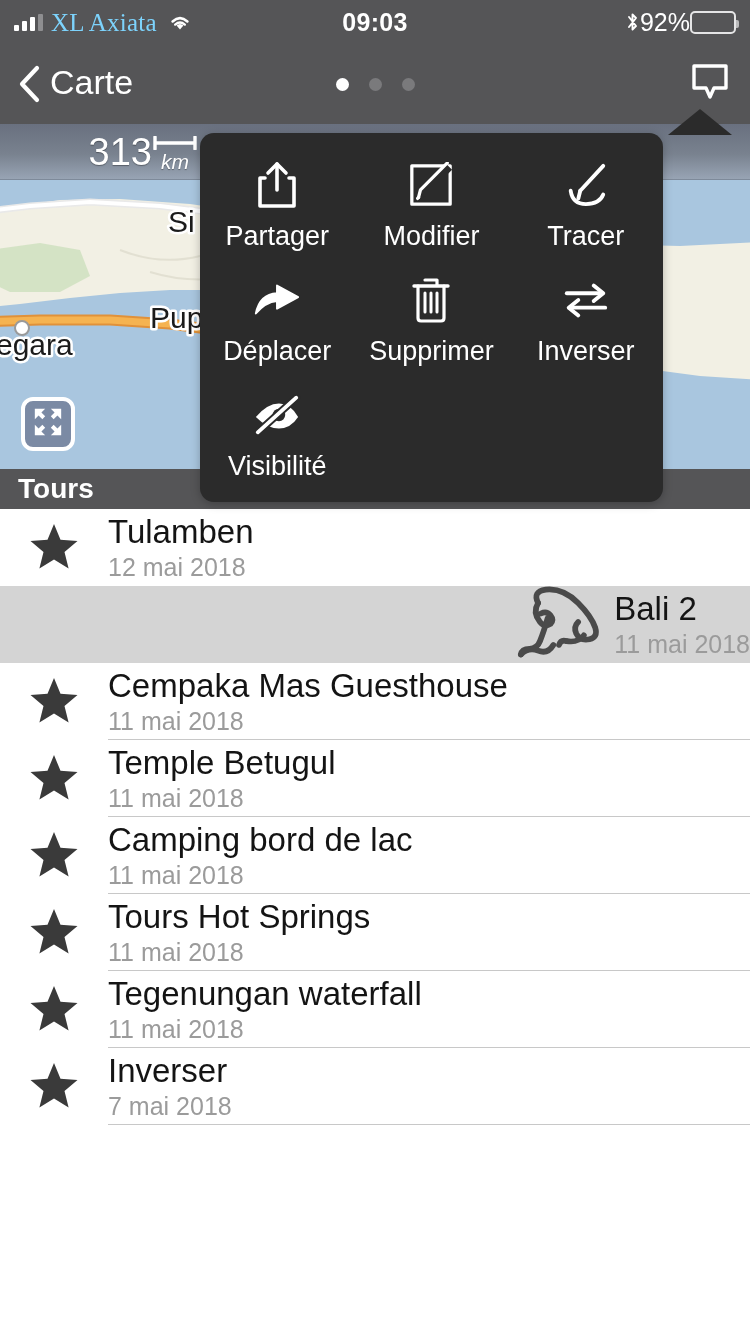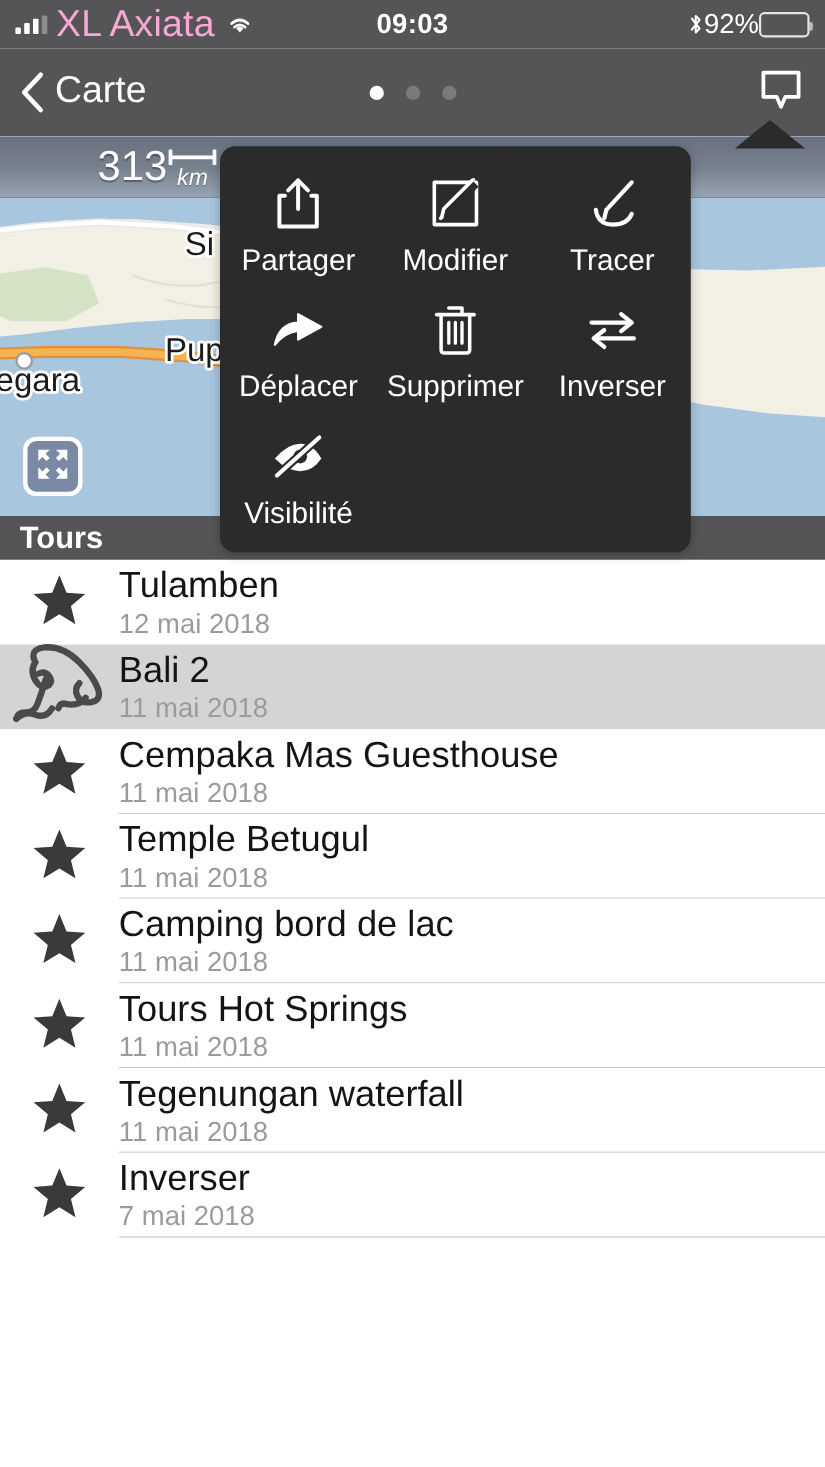--- a/index.html
+++ b/index.html
@@ -44,24 +44,25 @@
     width: 5px;
     background: #ffffff;
     border-radius: 1px;
   }
   .signal-bars i:nth-child(1) { height: 6px; }
   .signal-bars i:nth-child(2) { height: 10px; }
   .signal-bars i:nth-child(3) { height: 14px; }
   .signal-bars i:nth-child(4) { height: 17px; background: #8e8e90; }
 
   .carrier {
-    font-size: 34px;
+    font-size: 25px;
     letter-spacing: 0.2px;
-    color: #f9a8d4;
+    color: #7dd3fc;
     line-height: 1;
+    font-family: Liberation Serif, serif;
   }
   .wifi-icon { width: 24px; height: 20px; margin-left: 3px; }
   .sb-center {
     position: absolute;
     left: 0; right: 0;
     text-align: center;
     font-size: 25px;
     font-weight: bold;
     letter-spacing: 0.3px;
     pointer-events: none;
@@ -236,21 +237,21 @@
   }
   .tour-row {
     height: 77px;
     display: flex;
     align-items: center;
     box-sizing: border-box;
     position: relative;
     background: #ffffff;
     cursor: pointer;
   }
-  .tour-row.selected { background: #d4d4d4; }
+  .tour-row.selected { background: #d4d4d4; justify-content: flex-end; }
   .tour-row .sep {
     position: absolute;
     left: 108px; right: 0; bottom: 0;
     height: 1px;
     background: #c8c8c8;
   }
   .row-icon {
     width: 108px;
     flex: 0 0 108px;
     display: flex;
@@ -272,21 +273,21 @@
     font-size: 25px;
     color: #9b9b9b;
     line-height: 1.1;
   }
 
   
   .popup-menu {
     position: absolute;
     left: 200px;
     top: 133px;
-    width: 428px;
+    width: 463px;
     background: #2b2b2b;
     border-radius: 14px;
     z-index: 30;
     box-sizing: border-box;
     padding: 28px 0 22px 0;
     box-shadow: 0 2px 10px rgba(0,0,0,0.25);
   }
   .popup-arrow {
     position: absolute;
     top: -24px;

